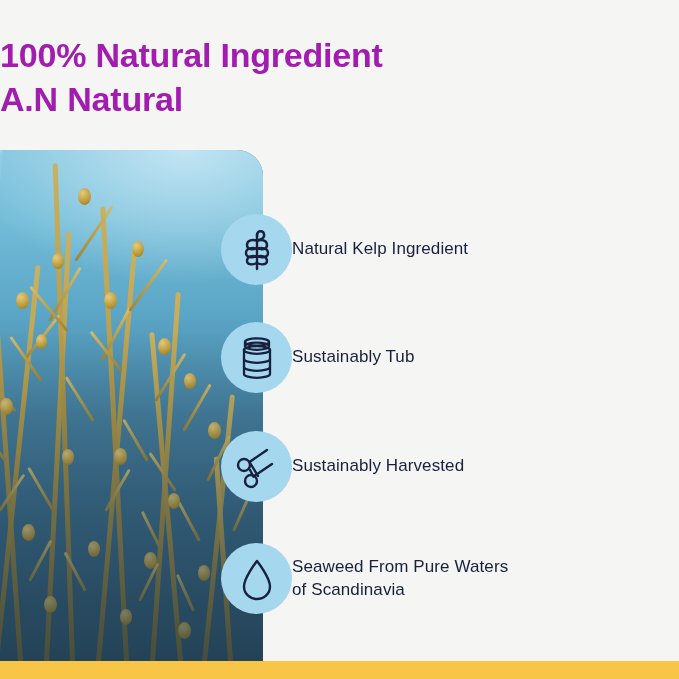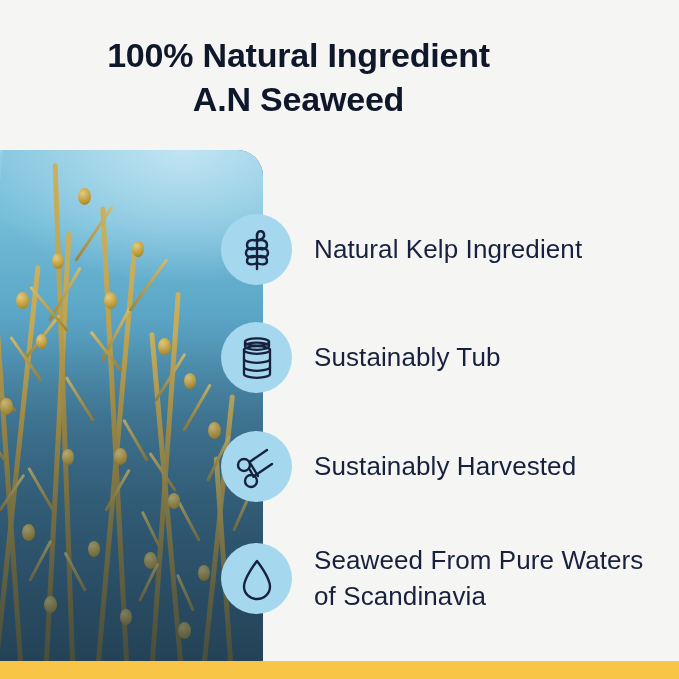--- a/index.html
+++ b/index.html
@@ -20,22 +20,21 @@
     background: #f5f5f4;
     overflow: hidden;
   }
 
   
   .heading {
     position: absolute;
     left: 0;
     top: 34px;
     width: 597px;
-    text-align: center;
-    color: #0f172a;
+    color: #a21caf;
     font-size: 34px;
     font-weight: bold;
     line-height: 1.28;
     letter-spacing: -0.2px;
   }
   .heading .line {
     display: block;
     white-space: nowrap;
   }
 
@@ -137,23 +136,22 @@
     background: #a5d7ef;
     flex: 0 0 71px;
     display: flex;
     align-items: center;
     justify-content: center;
   }
   .icon-circle svg {
     display: block;
   }
   .feature-label {
-    margin-left: 22px;
     color: #17213d;
-    font-size: 26px;
+    font-size: 17px;
     line-height: 1.35;
     white-space: pre-line;
     letter-spacing: 0.1px;
   }
 
   
   .bottom-bar {
     position: absolute;
     left: 0;
     bottom: 0;
@@ -162,21 +160,21 @@
     background: #f8c546;
   }
 </style>
 </head>
 <body>
 
 <div class="infographic">
 
   <div class="heading">
     <span class="line">100% Natural Ingredient</span>
-    <span class="line">A.N Seaweed</span>
+    <span class="line">A.N Natural</span>
   </div>
 
   <div class="photo-panel">
     <div class="water"></div>
     <div class="water-top-glow"></div>
     <div class="water-rays"></div>
 
     <div class="kelp-field">
 
       <div class="frond" style="left:10px;">

